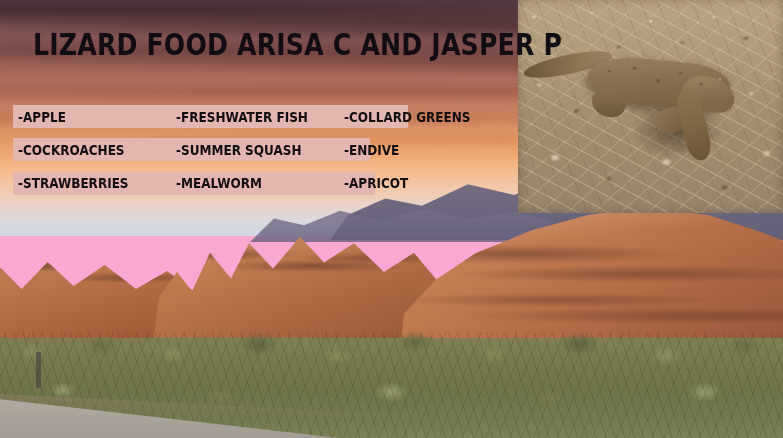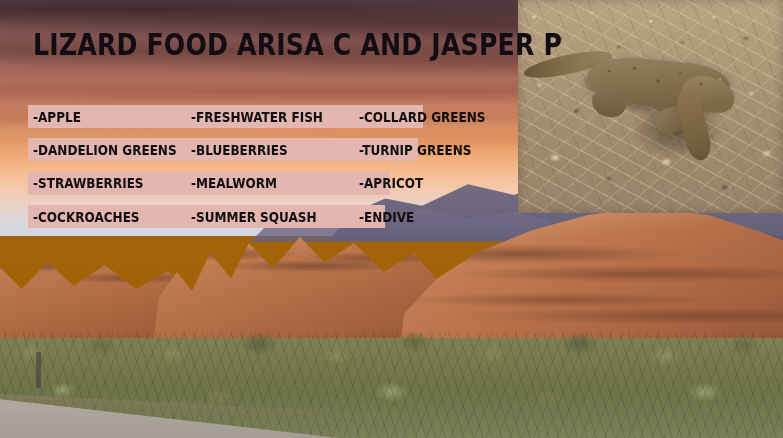--- a/index.html
+++ b/index.html
@@ -10,21 +10,21 @@
   }
   body {
     font-family: "Liberation Sans", sans-serif;
   }
 
   .slide {
     position: relative;
     width: 783px;
     height: 438px;
     overflow: hidden;
-    background: #a16207;
+    background: #f9a8d4;
   }
 
   
   .bg-photo {
     position: absolute;
     inset: 0;
     overflow: hidden;
   }
 
   
@@ -357,21 +357,21 @@
     text-transform: uppercase;
     transform: scaleX(0.84);
     transform-origin: left center;
     white-space: nowrap;
     line-height: 1.1;
   }
 
   
   .food-list {
     position: absolute;
-    left: 28px; top: 103px;
+    left: 13px; top: 103px;
     width: 500px;
   }
   .food-row {
     position: relative;
     height: 33.4px;
   }
   .row-band {
     position: absolute;
     left: 0; top: 2px;
     height: 23px;
@@ -442,39 +442,33 @@
   <div class="food-list">
 
     <div class="food-row">
       <div class="row-band" style="width: 395px; background: rgb(227, 183, 176);"></div>
       <div class="food-item col1">-APPLE</div>
       <div class="food-item col2">-FRESHWATER FISH</div>
       <div class="food-item col3">-COLLARD GREENS</div>
     </div>
 
 
+
+
+
     <div class="food-row">
-      <div class="row-band" style="width: 390px; background: rgb(227, 183, 176);"></div>
-      <div class="food-item col1">-DANDELION GREENS</div>
-      <div class="food-item col2">-BLUEBERRIES</div>
-      <div class="food-item col3">-TURNIP GREENS</div>
+      <div class="row-band" style="width: 357px; background: rgb(227, 183, 176);"></div>
+      <div class="food-item col1">-COCKROACHES</div>
+      <div class="food-item col2">-SUMMER SQUASH</div>
+      <div class="food-item col3">-ENDIVE</div>
     </div>
-
-
 
     <div class="food-row">
       <div class="row-band" style="width: 362px; background: rgb(227, 183, 176);"></div>
       <div class="food-item col1">-STRAWBERRIES</div>
       <div class="food-item col2">-MEALWORM</div>
       <div class="food-item col3">-APRICOT</div>
     </div>
 
-    <div class="food-row">
-      <div class="row-band" style="width: 357px; background: rgb(227, 183, 176);"></div>
-      <div class="food-item col1">-COCKROACHES</div>
-      <div class="food-item col2">-SUMMER SQUASH</div>
-      <div class="food-item col3">-ENDIVE</div>
-    </div>
-
 
   </div>
 
 </div>
 
 </body></html>

